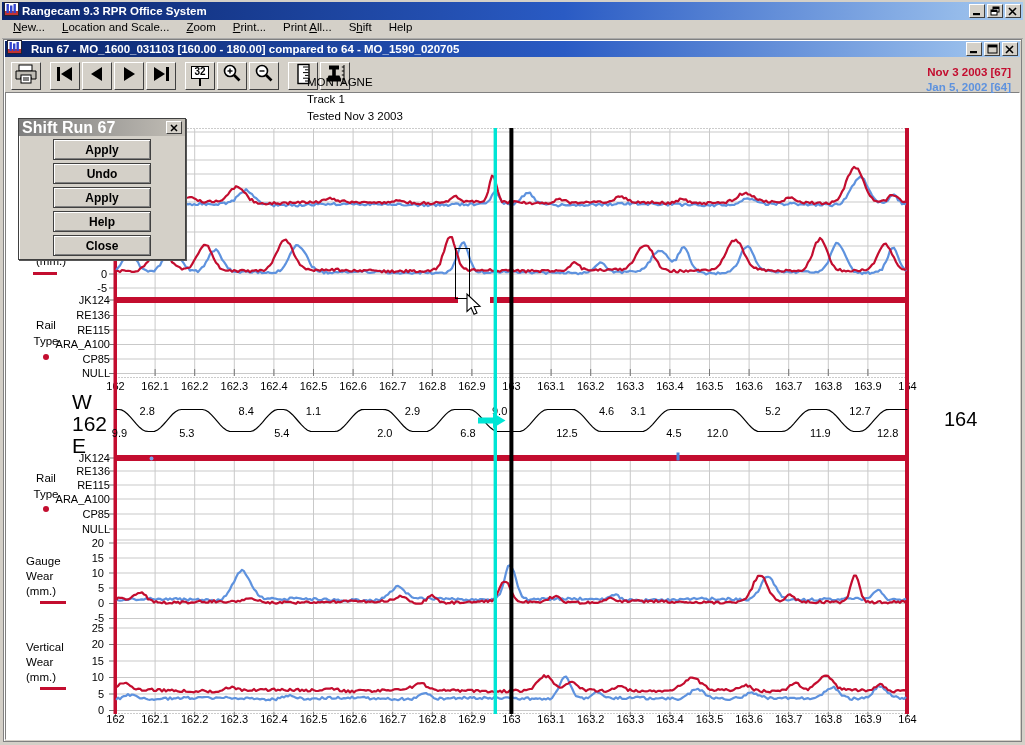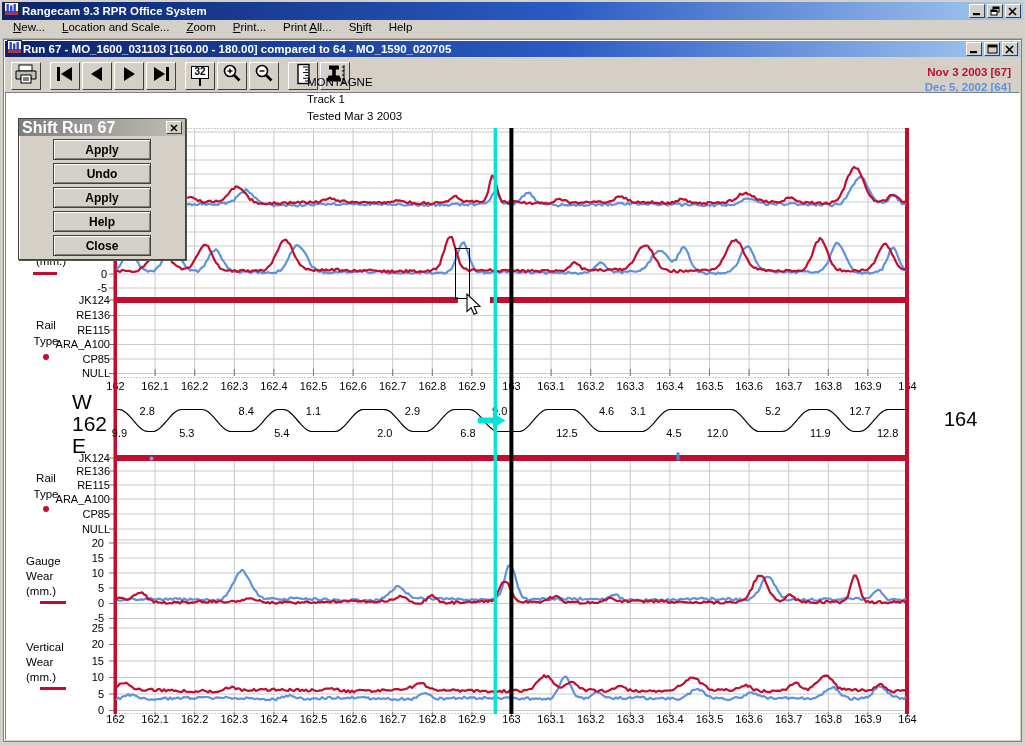--- a/index.html
+++ b/index.html
@@ -17,21 +17,21 @@
   display:flex;align-items:center;justify-content:center;padding:0;cursor:default}
 .menubar{position:absolute;left:2px;top:20px;right:2px;height:19px;background:#D4D0C8;
   display:flex;align-items:flex-start;font-size:11.5px;padding-left:4px;gap:3px;z-index:30;
   border-bottom:1px solid #aaa}
 .mitem{padding:1px 7px;white-space:nowrap}
 
 .childwin{position:absolute;left:3px;top:39px;width:1019px;height:703px;background:#D4D0C8;
   border:1px solid #808080;box-shadow:inset 1px 1px 0 #fff;z-index:5}
 .childtitle{position:absolute;left:1px;top:1px;right:1px;height:16px;
   background:linear-gradient(90deg,#0A246A 0%,#2A5BC4 55%,#A6CAF0 100%);
-  display:flex;align-items:center;gap:1px;padding:0 2px}
+  display:flex;align-items:center;gap:9px;padding:0 2px}
 .toolbar{position:absolute;left:1px;top:19px;right:1px;height:33px;background:#D4D0C8;
   display:flex;align-items:center;padding-left:6px;gap:2px}
 .tbtn{width:30px;height:28px;background:#D4D0C8;border:1px solid;border-color:#fff #404040 #404040 #fff;
   display:flex;align-items:center;justify-content:center;padding:11px;cursor:default}
 .tgap{width:5px}
 .mpsign{display:block;width:18px;height:13px;border:1.5px solid #000;background:#fff;
   font-size:10px;font-weight:bold;text-align:center;line-height:10px;color:#000}
 .mppole{display:block;width:2px;height:7px;background:#000;margin:0 auto}
 .client{position:absolute;left:1px;top:52px;right:1px;bottom:1px;background:#fff;
   border:1px solid;border-color:#808080 #fff #fff #808080}
@@ -502,25 +502,25 @@
     <text x="859.9799999999982" y="415" text-anchor="middle" font-size="11" fill="#000">12.7</text>
     <text x="887.6999999999955" y="437" text-anchor="middle" font-size="11" fill="#000">12.8</text>
     <polygon points="478,417.5 493,417.5 493,413 505.5,420.5 493,428 493,423.5 478,423.5" fill="#00E5D5"></polygon>
     <rect x="493.6" y="128" width="3.4" height="586" fill="#00E5D5"></rect>
     <rect x="509.4" y="128" width="4" height="586" fill="#000000"></rect>
   </svg>
 
 <div class="ovl" id="header">
   <div>MONTAGNE</div>
   <div>Track 1</div>
-  <div>Tested Mar 3 2003</div>
+  <div>Tested Nov 3 2003</div>
 </div>
 <div class="ovl" id="legend">
   <div style="color: rgb(195, 13, 47);">Nov 3 2003 [67]</div>
-  <div style="color: rgb(94, 146, 222);">Dec  5, 2002 [64]</div>
+  <div style="color: rgb(94, 146, 222);">Jan  5, 2002 [64]</div>
 </div>
 <div class="ovl" id="mp-left">
   <div>W</div>
   <div>162</div>
   <div>E</div>
 </div>
 <div class="ovl" id="mp-right">164</div>
 <div class="ovl" id="mmfrag">(mm.)</div>
 <div class="swatch" style="left: 33px; top: 272px; width: 24px; background: rgb(195, 13, 47);"></div>
 <div class="ovl railbl" id="rail1">

